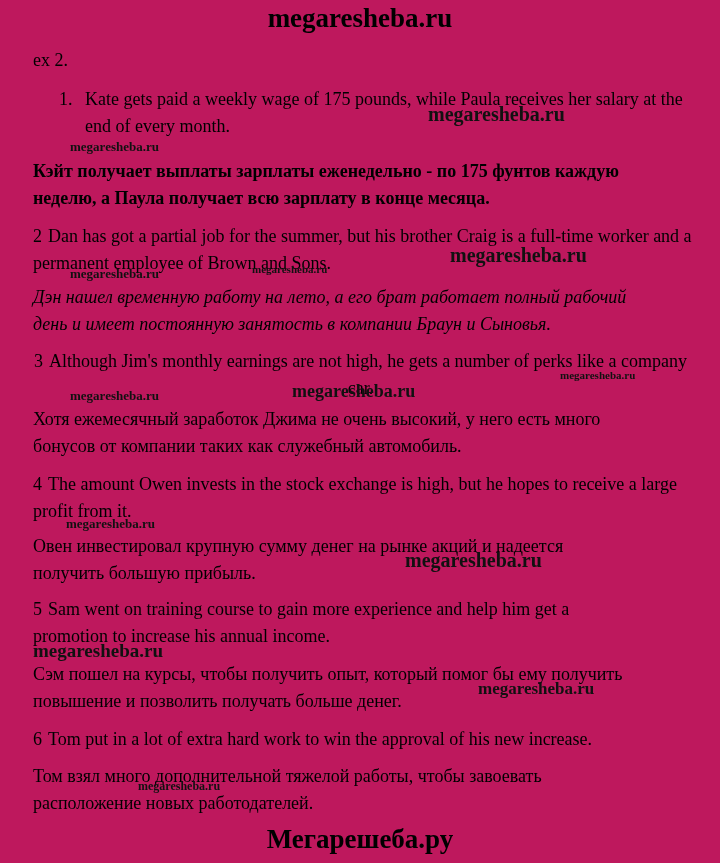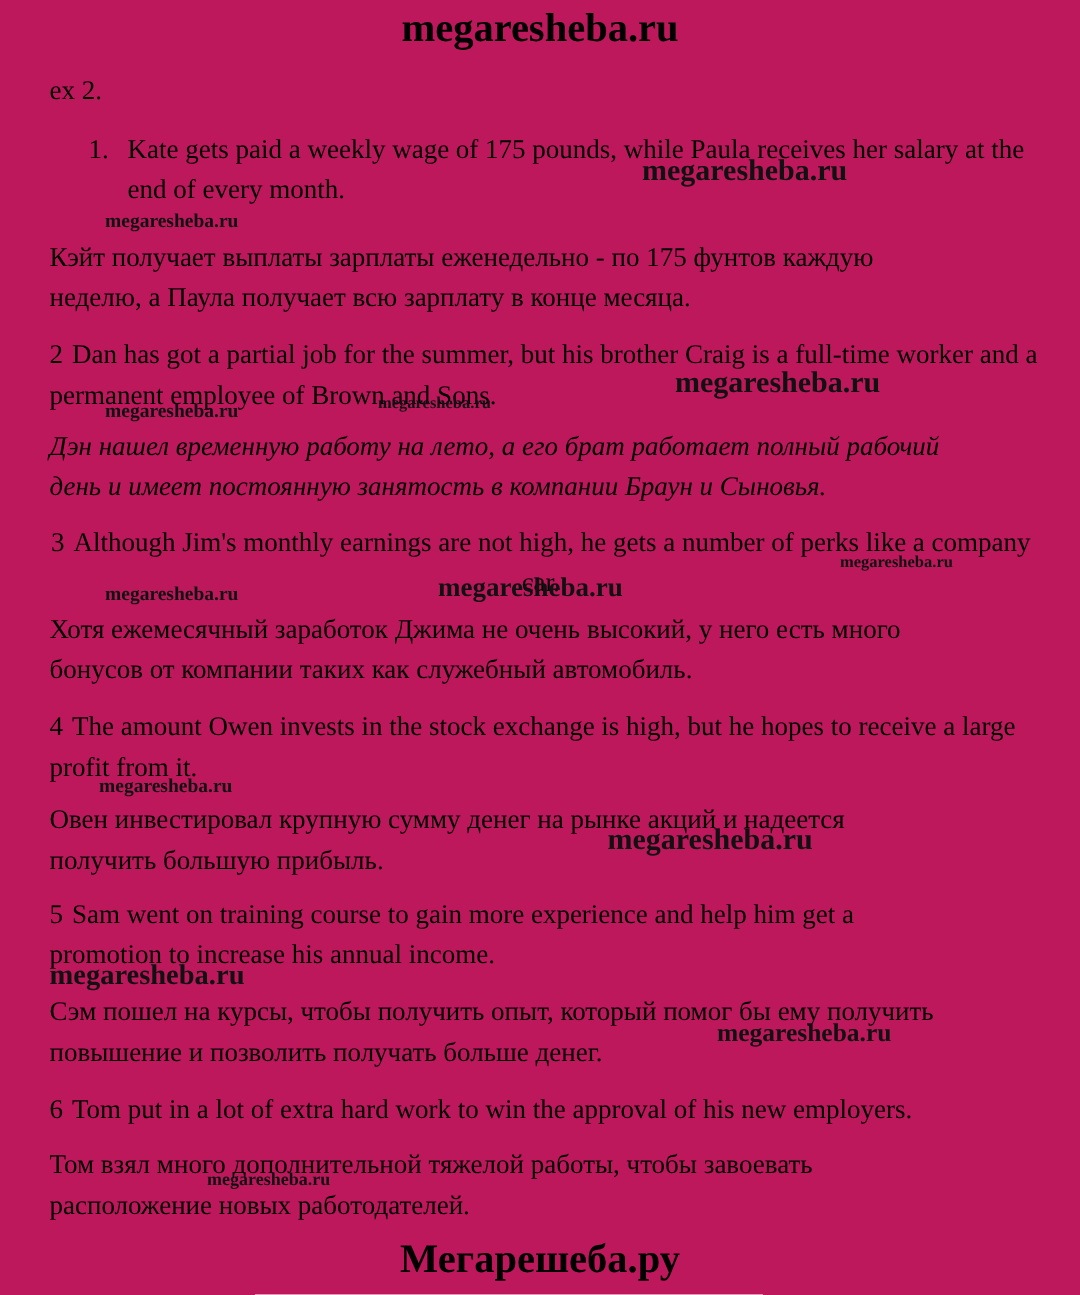--- a/index.html
+++ b/index.html
@@ -56,21 +56,21 @@
   .wm-t3  { top: 369px; left: 560px; font-size: 11px; }
   .wm-b3  { top: 381px; left: 292px; font-size: 18px; }
   .wm-s3  { top: 388px; left: 70px;  font-size: 13px; }
   .wm-s4  { top: 516px; left: 66px;  font-size: 13px; }
   .wm-b4  { top: 549px; left: 405px; font-size: 20px; }
   .wm-b5  { top: 640px; left: 33px;  font-size: 19px; }
   .wm-b5b { top: 679px; left: 478px; font-size: 17px; }
   .wm-s6  { top: 779px; left: 138px; font-size: 12px; }
 
   .p-item1-en { top: 86px;  left: 59px; width: 625px; }
-  .p-item1-ru { top: 158px; left: 33px; width: 600px; }
+  .p-item1-ru { top: 158px; left: 33px; width: 600px; font-weight: bold; }
   .p-item2-en { top: 223px; left: 33px; width: 660px; }
   .p-item2-ru { top: 284px; left: 33px; width: 630px; font-style: italic; }
   .p-item3-en { top: 348px; left: 33px; width: 655px; text-align: center; }
   .p-item3-ru { top: 406px; left: 33px; width: 620px; }
   .p-item4-en { top: 471px; left: 33px; width: 650px; }
   .p-item4-ru { top: 533px; left: 33px; width: 580px; }
   .p-item5-en { top: 596px; left: 33px; width: 610px; }
   .p-item5-ru { top: 661px; left: 33px; width: 630px; }
   .p-item6-en { top: 726px; left: 33px; width: 660px; }
   .p-item6-ru { top: 763px; left: 33px; width: 580px; }
@@ -116,20 +116,20 @@
   <span class="abs wm wm-b4">megaresheba.ru</span>
 
   <div class="abs en p-item5-en">
     <span class="num-inline">5</span><span>Sam went on training course to gain more experience and help him get a promotion to increase his annual income.</span>
   </div>
   <span class="abs wm wm-b5">megaresheba.ru</span>
   <div class="abs ru p-item5-ru">Сэм пошел на курсы, чтобы получить опыт, который помог бы ему получить повышение и позволить получать больше денег.</div>
   <span class="abs wm wm-b5b">megaresheba.ru</span>
 
   <div class="abs en p-item6-en">
-    <span class="num-inline">6</span><span>Tom put in a lot of extra hard work to win the approval of his new employers.</span>
+    <span class="num-inline">6</span><span>Tom put in a lot of extra hard work to win the approval of his new increase.</span>
   </div>
   <div class="abs ru p-item6-ru">Том взял много дополнительной тяжелой работы, чтобы завоевать расположение новых работодателей.</div>
   <span class="abs wm wm-s6">megaresheba.ru</span>
 
   <div class="abs site-footer">Мегарешеба.ру</div>
 
 </div>
 
 </body></html>

